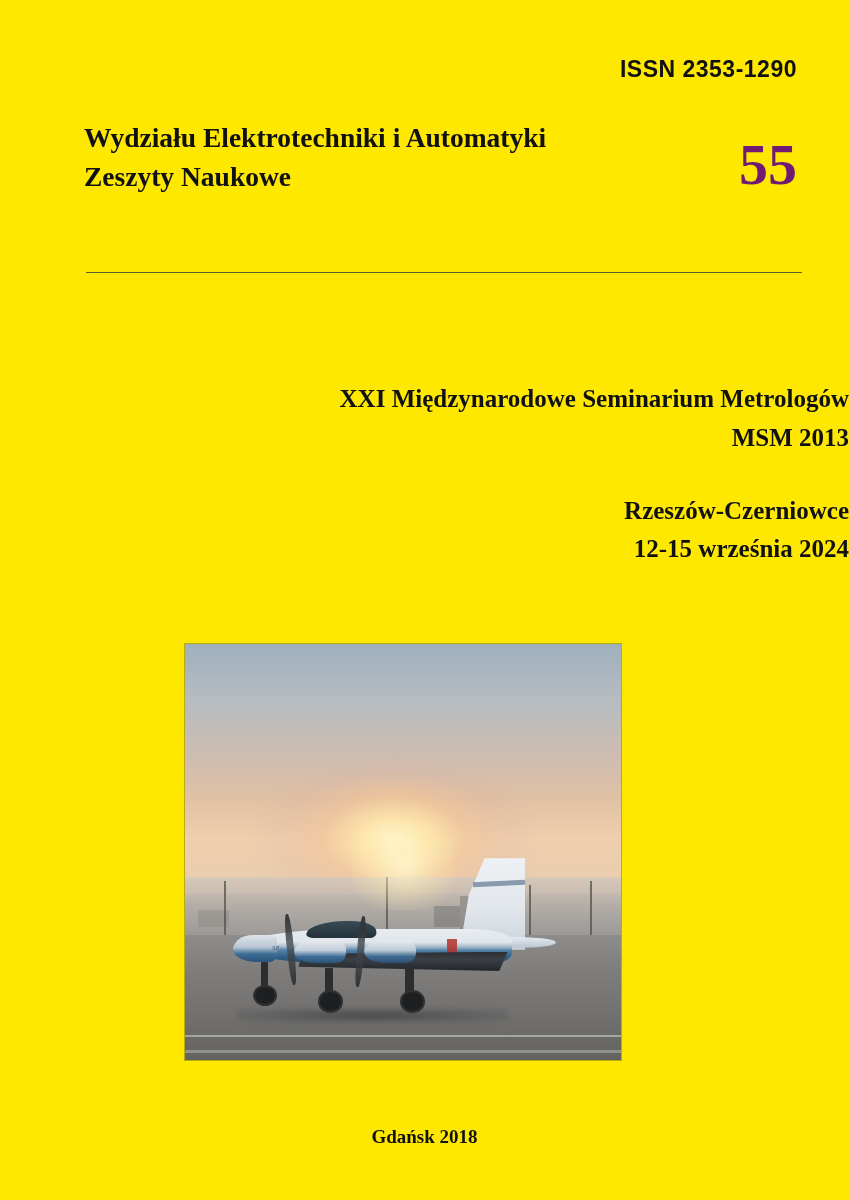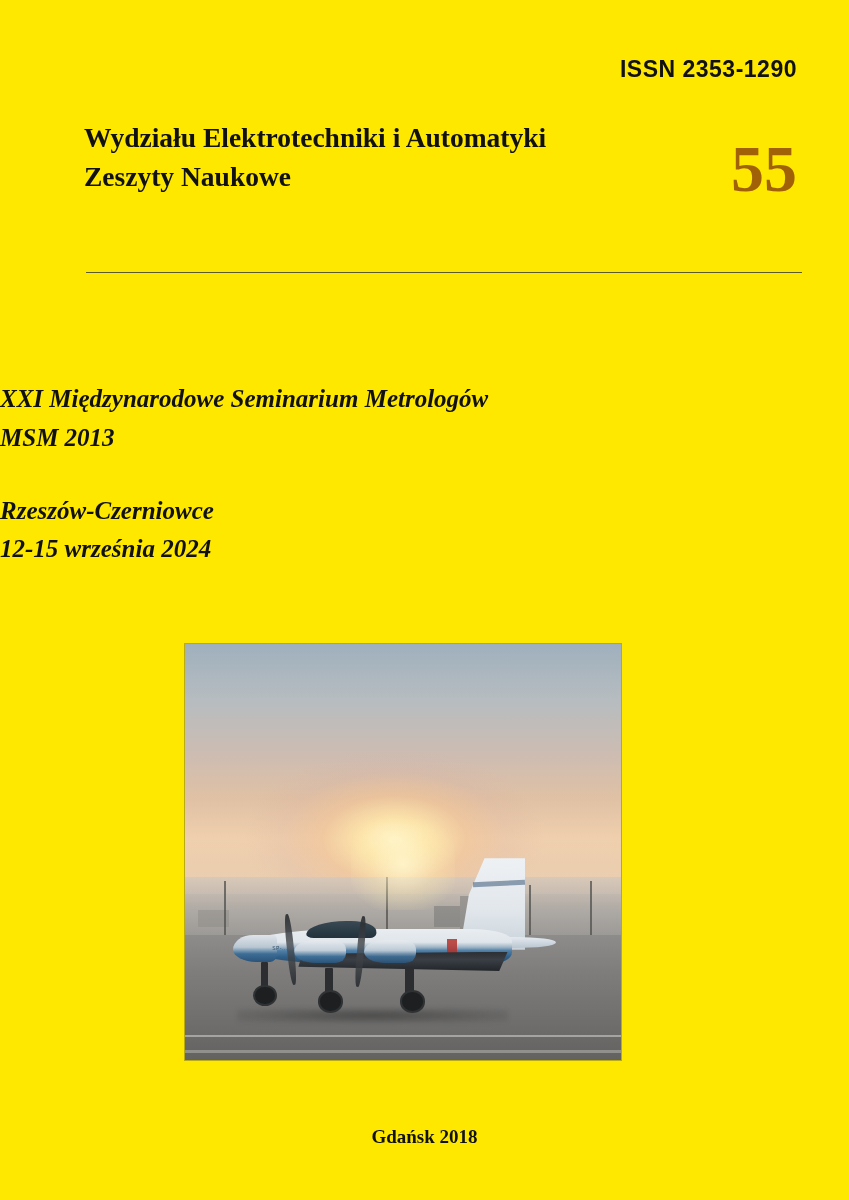--- a/index.html
+++ b/index.html
@@ -52,44 +52,43 @@
     font-weight: bold;
     font-size: 27.5px;
     line-height: 1.42;
     color: #111;
     white-space: nowrap;
   }
 
   .issue-number {
     font-family: "Liberation Serif", serif;
     font-weight: bold;
-    font-size: 66px;
+    font-size: 58px;
     line-height: 1;
     margin-top: 18px;
     margin-right: 4px;
-    color: #a16207;
+    color: #701a75;
   }
 
   .rule {
     position: absolute;
     top: 272px;
     left: 86px;
     width: 716px;
     height: 1px;
     background: #5a5a33;
   }
 
   
   .conference {
     position: absolute;
     top: 380px;
     left: 0;
     width: 849px;
-    text-align: left;
-    font-style: italic;
+    text-align: right;
   }
 
   .conf-line {
     font-family: "Liberation Serif", serif;
     font-weight: bold;
     font-size: 25px;
     line-height: 1.55;
     color: #111;
   }
 

